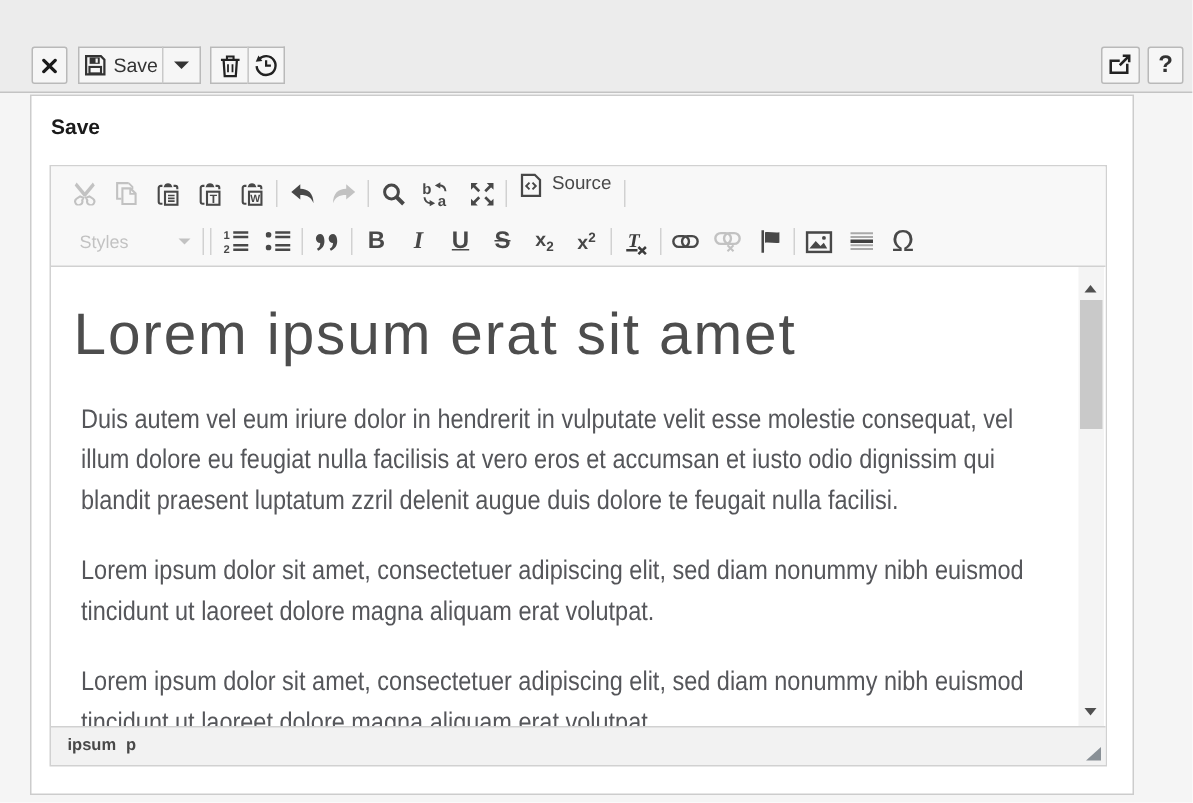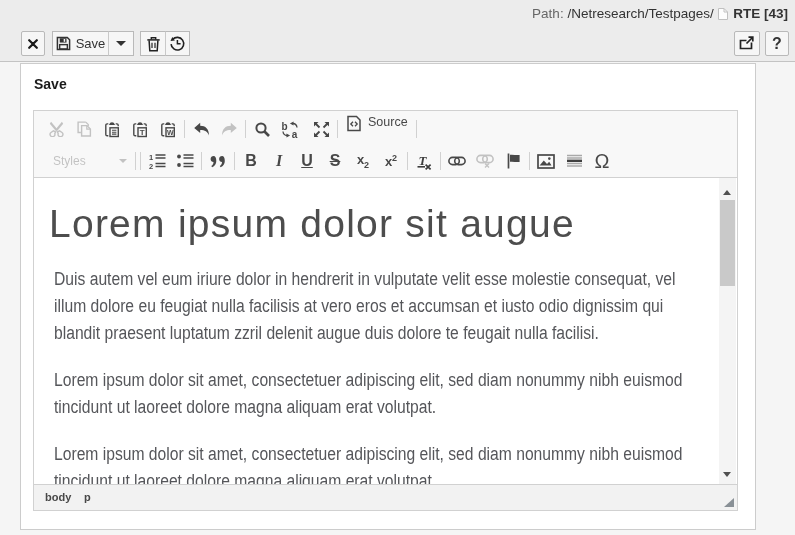--- a/index.html
+++ b/index.html
@@ -37,24 +37,20 @@
 .arrow-dn { position:absolute; left:4px; bottom:7px; width:0; height:0; border-left:4.5px solid transparent; border-right:4.5px solid transparent; border-top:5px solid #505050; }
 .pathbar { position:absolute; left:0; top:373px; width:703px; height:26px; background:#f2f2f2; border-top:1px solid #d1d1d1; font-size:11px; font-weight:bold; color:#484848; }
 .pathbar .crumb { position:absolute; top:6px; }
 .grip { position:absolute; right:3px; bottom:3px; width:0; height:0; border-left:10px solid transparent; border-bottom:9px solid #899096; }
 svg { display:block; }
 .bi { font-size:16px; font-weight:bold; }
 </style>
 </head>
 <body>
 <div class="docheader">
-  <div class="pathline"><span class="plbl">Path: </span>/Netresearch/Testpages/ <svg width="12" height="14" viewBox="0 0 12 14" style="display:inline-block;vertical-align:-3px">
-        <path d="M1.5 1.5 h5.5 l3.5 3.5 v7.5 h-9 z" fill="#fdfdfd" stroke="#c0c0c0"></path>
-        <path d="M7 1.5 v3.5 h3.5" fill="none" stroke="#c0c0c0"></path>
-      </svg> <b>RTE&nbsp;[43]</b></div>
   <div class="btn" style="left:21px; width:24px;">
       <svg width="10" height="10" viewBox="0 0 10 10">
         <path d="M1.2 1.2 L8.8 8.8 M8.8 1.2 L1.2 8.8" stroke="#1a1a1a" stroke-width="2.2" stroke-linecap="round"></path>
       </svg>
     </div>
   <div class="btngroup" style="left:52px;">
     <div class="gb" style="width:57px;">
       <svg width="15" height="15" viewBox="0 0 16 16">
           <path d="M1.5 1.5 h10.5 l2.5 2.5 v10.5 h-13 z" fill="none" stroke="#333" stroke-width="1.6"></path>
           <rect x="4" y="2.4" width="7.2" height="4.6" fill="#333"></rect>
@@ -270,30 +266,30 @@
               <path d="M1 6.8 h15" stroke="#404040" stroke-width="2.4"></path>
             </svg>
           </div>
         <div class="tbtn">
             <span style="font-size:20px; line-height:16px;">Ω</span>
           </div>
       </div>
     </div>
     <div class="content">
       <div class="ctext">
-        <h1>Lorem ipsum dolor sit augue</h1>
+        <h1>Lorem ipsum erat sit amet</h1>
         <p><span class="para">Duis autem vel eum iriure dolor in hendrerit in vulputate velit esse molestie consequat, vel<br>illum dolore eu feugiat nulla facilisis at vero eros et accumsan et iusto odio dignissim qui<br>blandit praesent luptatum zzril delenit augue duis dolore te feugait nulla facilisi.</span></p>
         <p><span class="para">Lorem ipsum dolor sit amet, consectetuer adipiscing elit, sed diam nonummy nibh euismod<br>tincidunt ut laoreet dolore magna aliquam erat volutpat.</span></p>
         <p><span class="para">Lorem ipsum dolor sit amet, consectetuer adipiscing elit, sed diam nonummy nibh euismod<br>tincidunt ut laoreet dolore magna aliquam erat volutpat.</span></p>
       </div>
     </div>
     <div class="sbar">
       <div class="arrow-up"></div>
       <div class="thumb"></div>
       <div class="arrow-dn"></div>
     </div>
     <div class="pathbar">
-      <span class="crumb" style="left:11px;">body</span>
+      <span class="crumb" style="left:11px;">ipsum</span>
       <span class="crumb" style="left:50px;">p</span>
       <div class="grip"></div>
     </div>
   </div>
 </div>
 
 </body></html>

